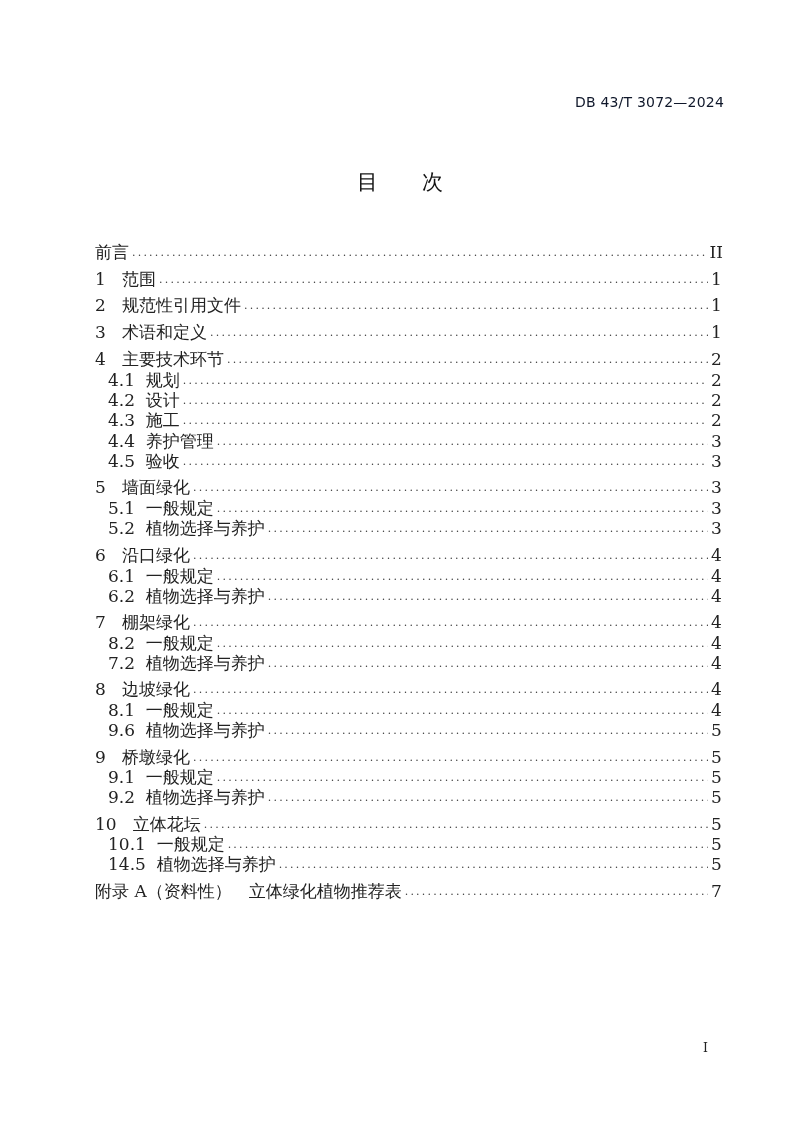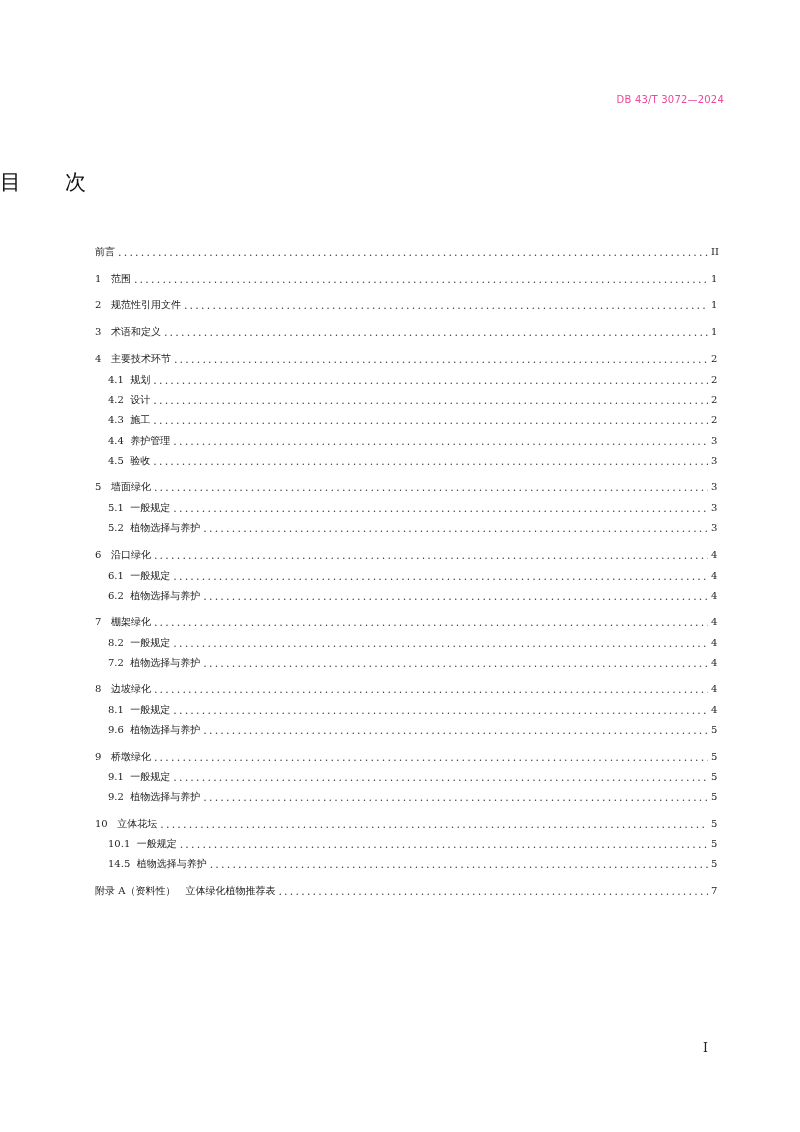--- a/index.html
+++ b/index.html
@@ -1,26 +1,26 @@
 <!DOCTYPE html>
 <html><head>
 <meta charset="utf-8">
 <style>
   html, body { margin: 0; padding: 0; background: #ffffff; }
   body { width: 800px; height: 1132px; position: relative; overflow: hidden;
          font-family: "DejaVu Serif", "Liberation Serif", serif; color: #222; }
   .doc-code { position: absolute; top: 94px; right: 76px; font-family: "DejaVu Sans", "Liberation Sans", sans-serif;
-              font-size: 10px; color: #ec4899; letter-spacing: 0.2px; }
-  .title { position: absolute; top: 168px; left: 0; width: 800px; text-align: left;
+              font-size: 14px; color: #0f172a; letter-spacing: 0.2px; }
+  .title { position: absolute; top: 168px; left: 0; width: 800px; text-align: center;
            font-family: "DejaVu Sans", "Liberation Sans", sans-serif; font-size: 21px; color: #111; }
   .title span { display: inline-block; }
   .title .gap { width: 44px; }
   .toc { position: absolute; left: 95px; width: 628px; top: 0; }
   .row { position: absolute; left: 0; width: 628px; height: 16px; display: flex; align-items: center;
-         font-size: 10px; line-height: 16px; color: #222; }
+         font-size: 17px; line-height: 16px; color: #222; }
   .row.lvl2 { padding-left: 13px; width: 615px; }
   .num { white-space: pre; flex: 0 0 auto; }
   .lbl { white-space: nowrap; flex: 0 0 auto; }
   .dots { flex: 1 1 auto; overflow: hidden; white-space: nowrap; color: #444; letter-spacing: 2.2px;
           font-size: 11px; margin: 0 3px; position: relative; top: 1px; }
   .dots::before { content: "................................................................................................................................................................"; }
   .pg { flex: 0 0 auto; min-width: 12px; text-align: left; }
   .page-no { position: absolute; top: 1040px; right: 92px; font-size: 12.5px; color: #222; }
 </style>
 </head>

